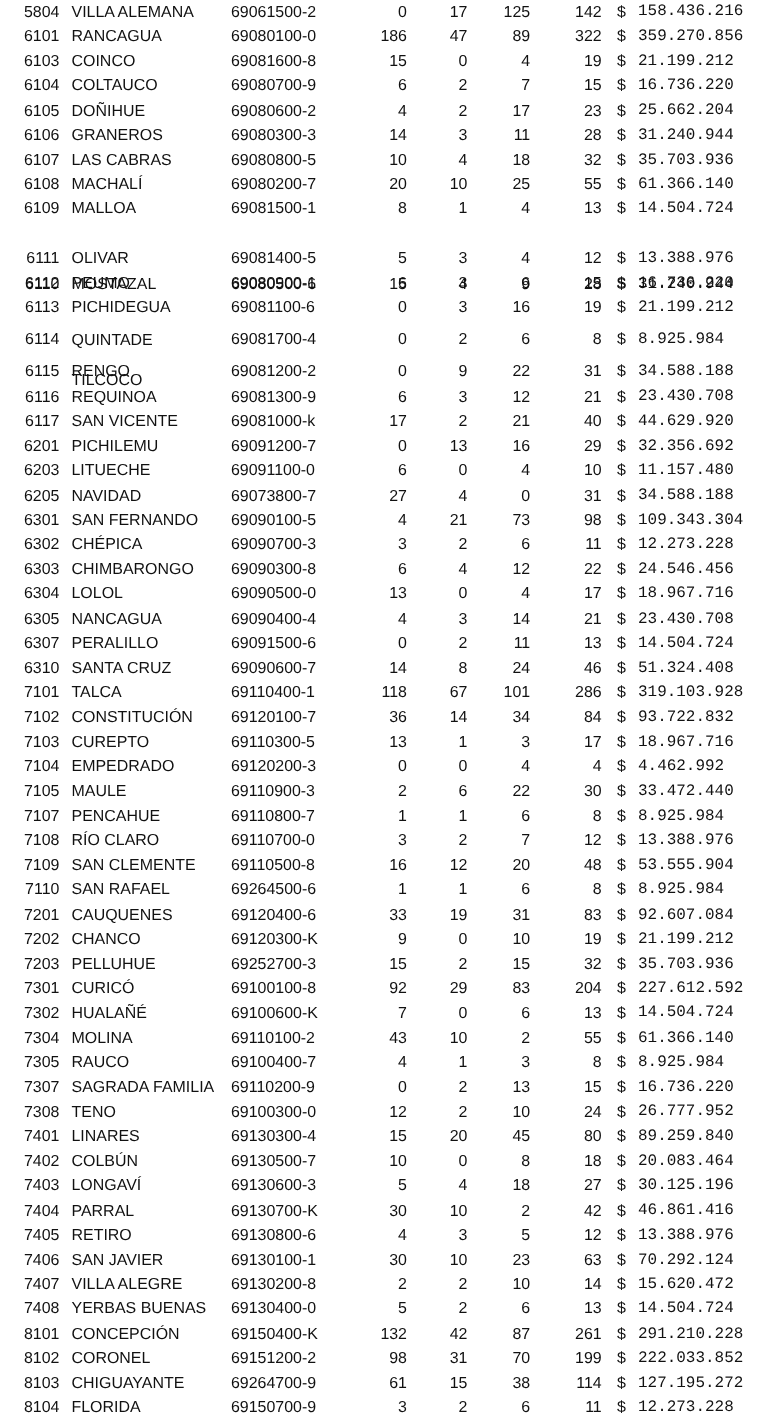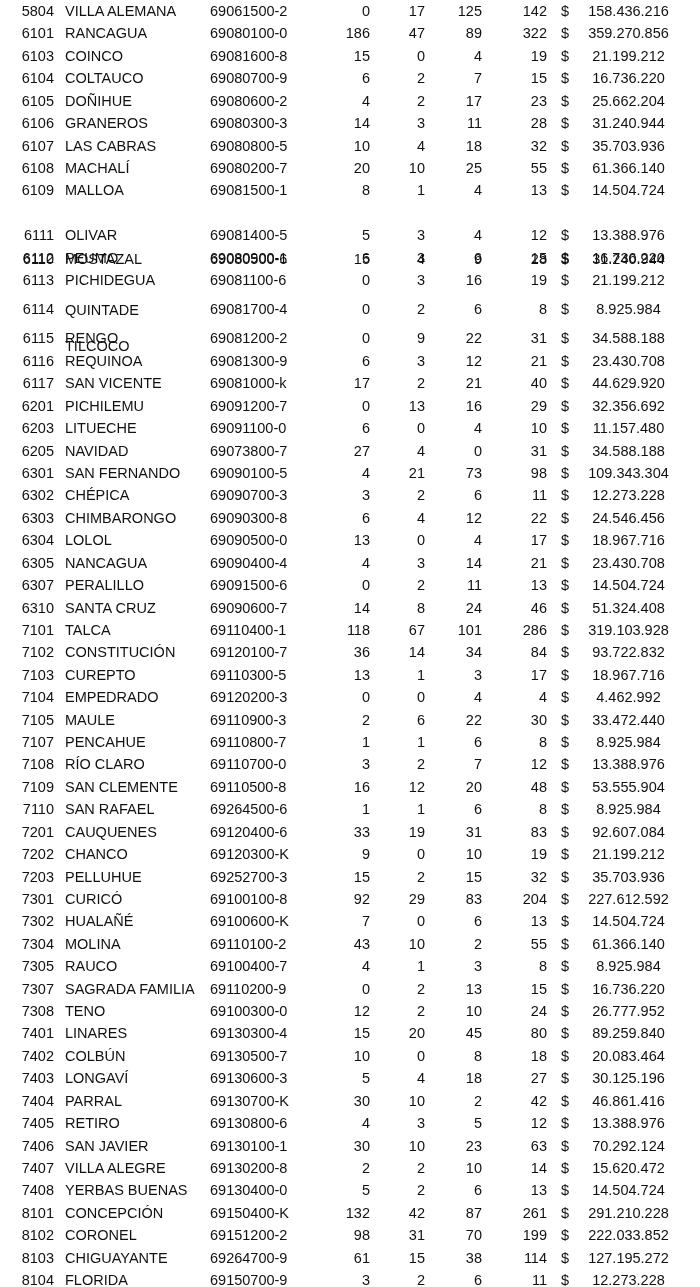--- a/index.html
+++ b/index.html
@@ -8,21 +8,21 @@
   .row { position: absolute; left: 0; width: 700px; height: 22px; font-size: 14.5px; line-height: 22px; }
   .row span { position: absolute; top: 0; white-space: nowrap; }
   .c-code { left: 0; width: 54px; text-align: right; }
   .c-name { left: 65px; width: 140px; text-align: left; }
   .c-rut { left: 210px; }
   .c-a { left: 340px; width: 30px; text-align: right; }
   .c-b { left: 395px; width: 30px; text-align: right; }
   .c-c { left: 440px; width: 42px; text-align: right; }
   .c-t { left: 500px; width: 47px; text-align: right; }
   .c-cur { left: 561px; }
-  .c-amt { left: 580px; width: 97px; text-align: center; }
+  .c-amt { left: 580px; width: 97px; text-align: left; font-family: Liberation Mono, monospace; }
   .row.tall { height: 36px; }
   .row.tall span { line-height: 36px; }
   .row.tall .c-name { line-height: 17px; top: 1px; }
   .row.tall .c-name .w1 { position: static; display: block; }
   .name-split { display: flex; justify-content: space-between; width: 137px; }
 </style>
 </head>
 <body>
 
 <div id="tbl">

